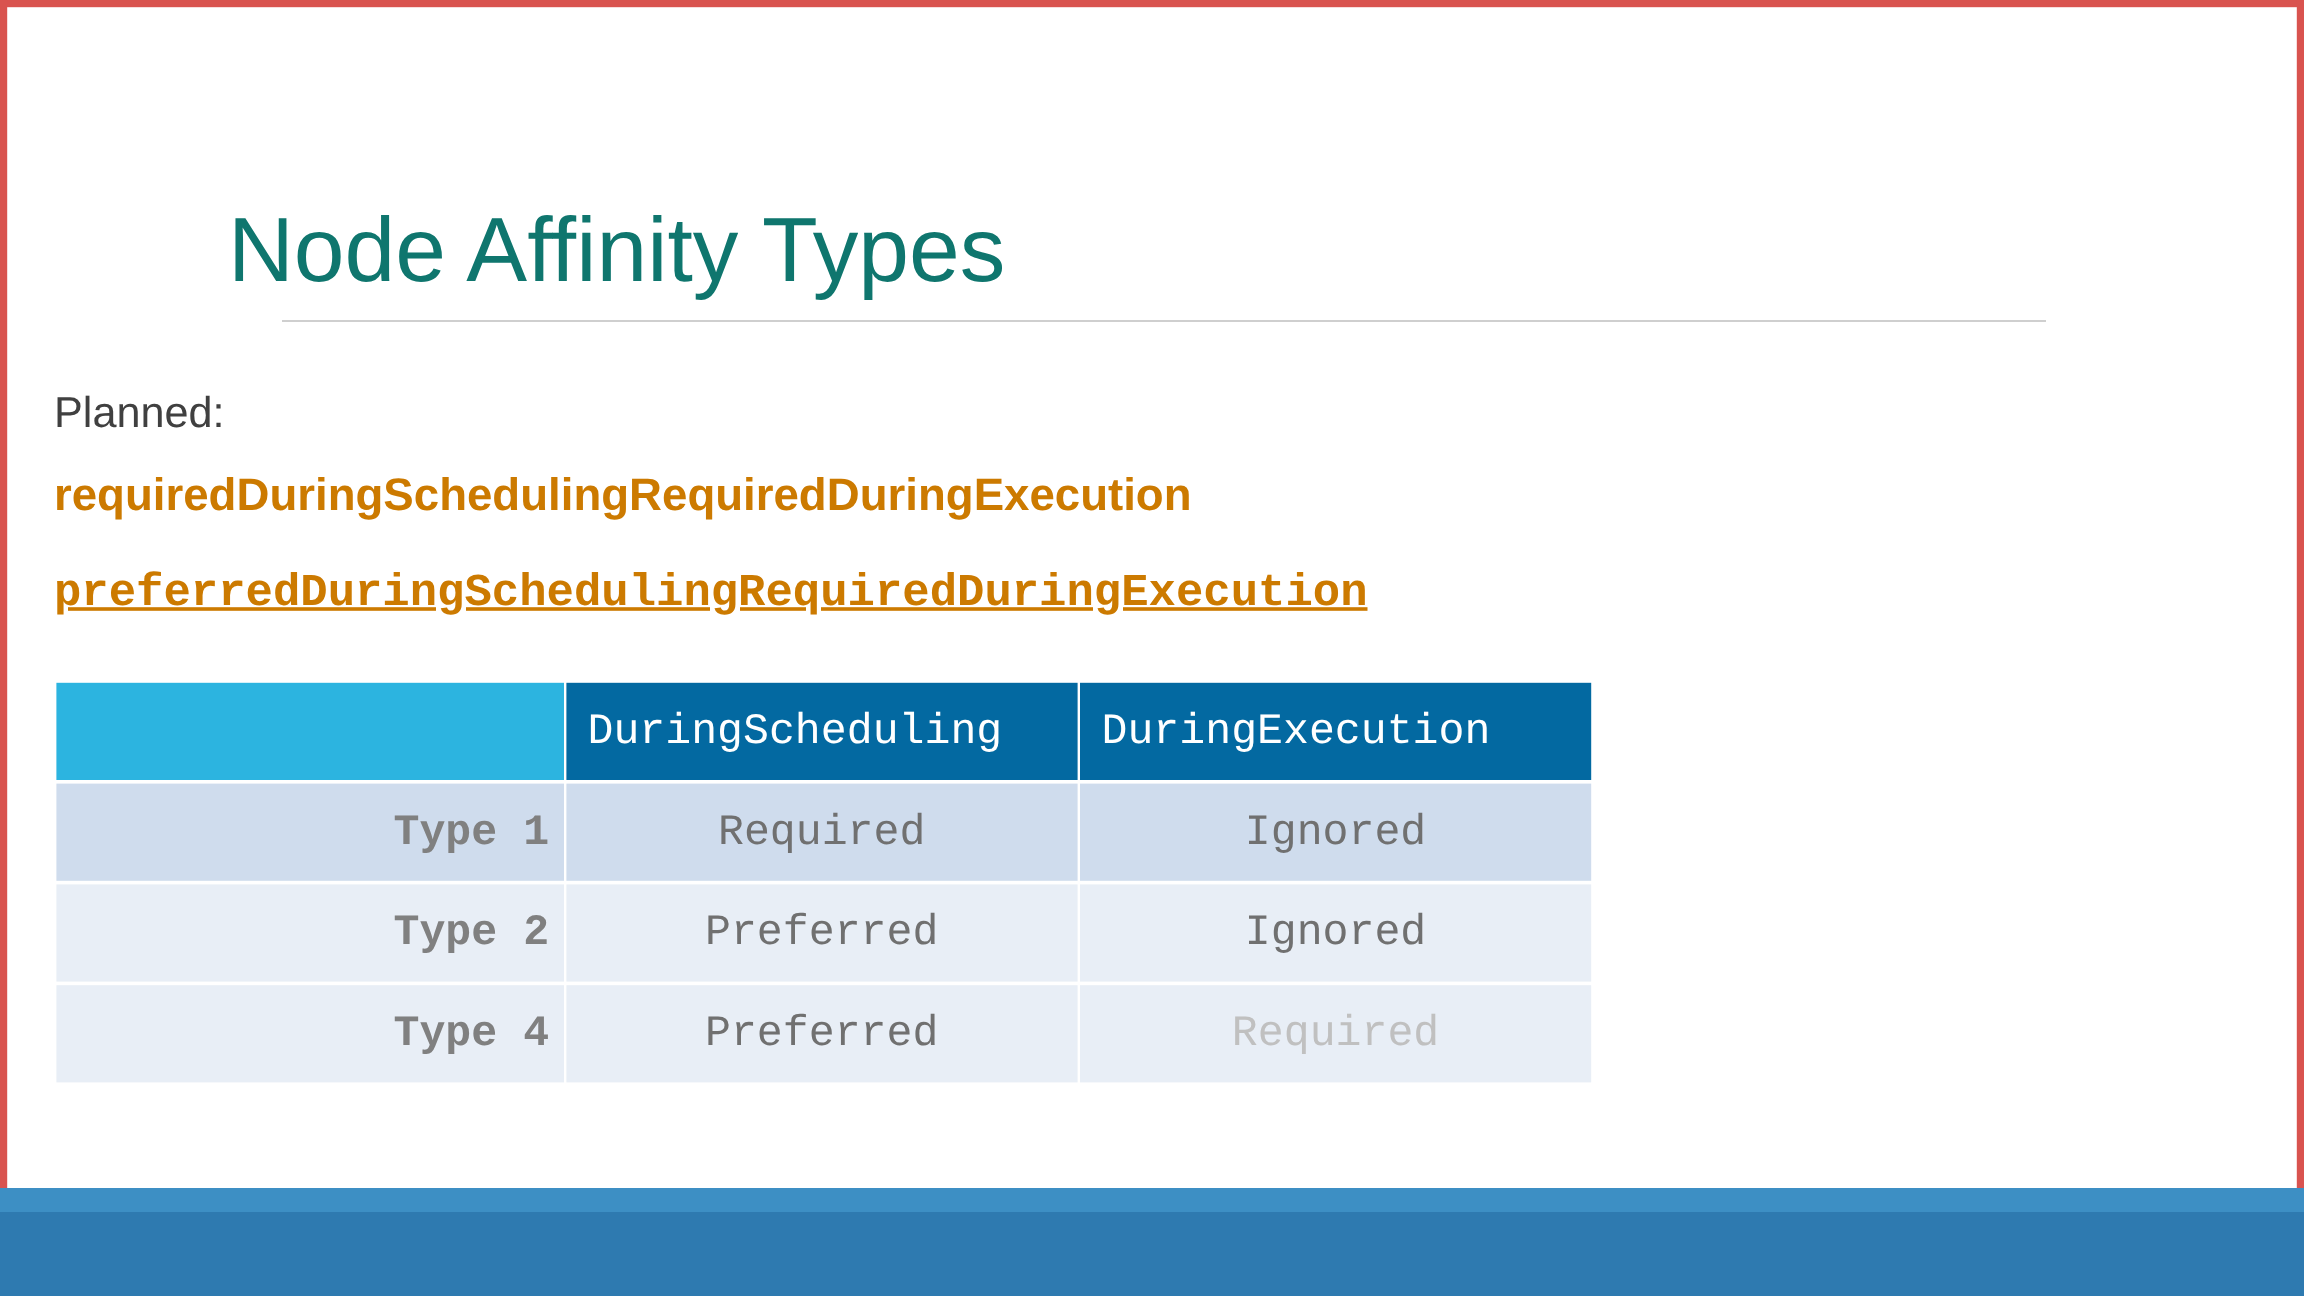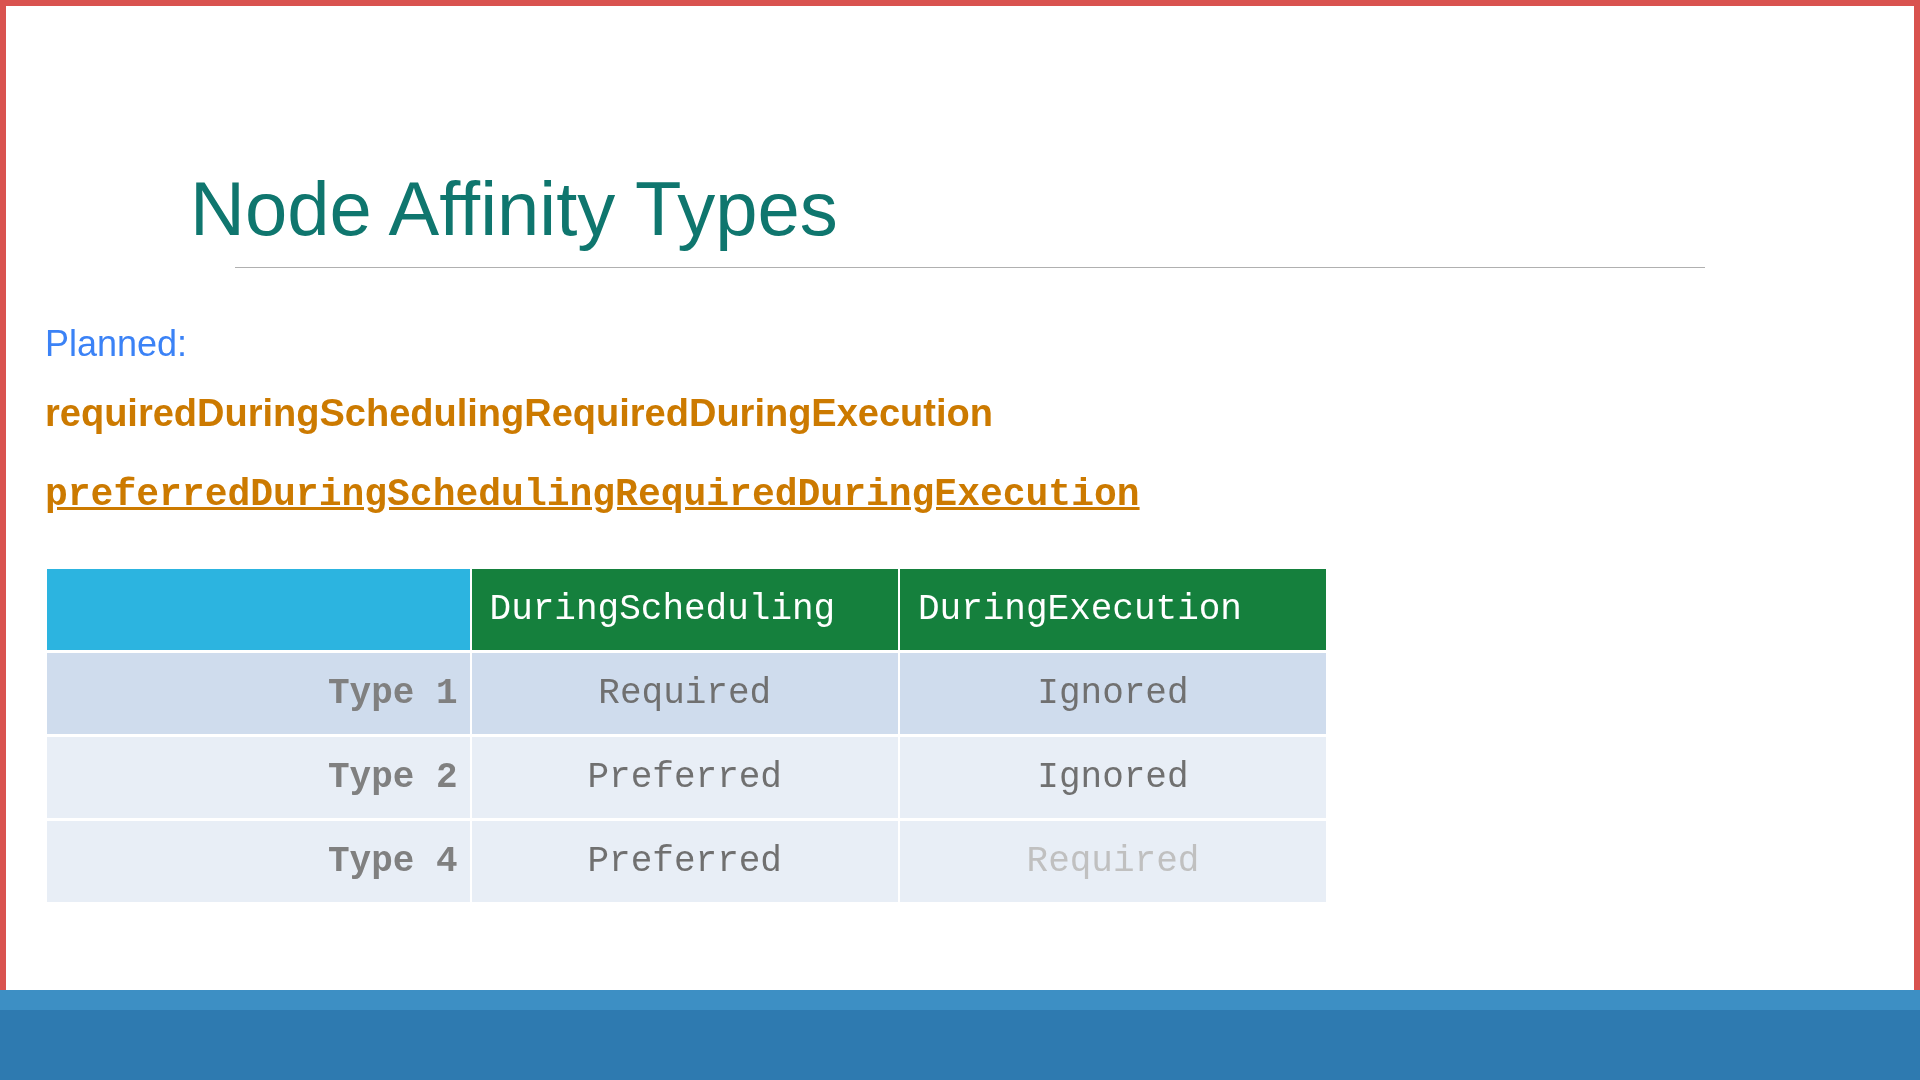--- a/index.html
+++ b/index.html
@@ -52,21 +52,21 @@
     }
     .title-divider {
       border: none;
       border-top: 1px solid #b0b0b0;
       margin-left: 190px;
       margin-right: 170px;
       margin-top: 0;
     }
     .planned-label {
       font-size: 36px;
-      color: #3b82f6;
+      color: #404040;
       margin-top: 55px;
       margin-left: 0;
     }
     .code-text {
       font-family: Liberation Sans, sans-serif;
       font-size: 38px;
       font-weight: bold;
       color: #cc7a00;
       margin-top: 27px;
     }
@@ -81,21 +81,21 @@
     .table-container {
       margin-top: 50px;
       width: 1283px;
     }
     table {
       border-collapse: separate;
       border-spacing: 2px 3px;
       width: 100%;
     }
     th {
-      background: #15803d;
+      background: #0369a1;
       color: #ffffff;
       font-family: 'Courier New', monospace;
       font-size: 36px;
       font-weight: normal;
       padding: 20px 18px;
       text-align: left;
     }
     th.empty-header {
       background: #2cb4e0;
     }

